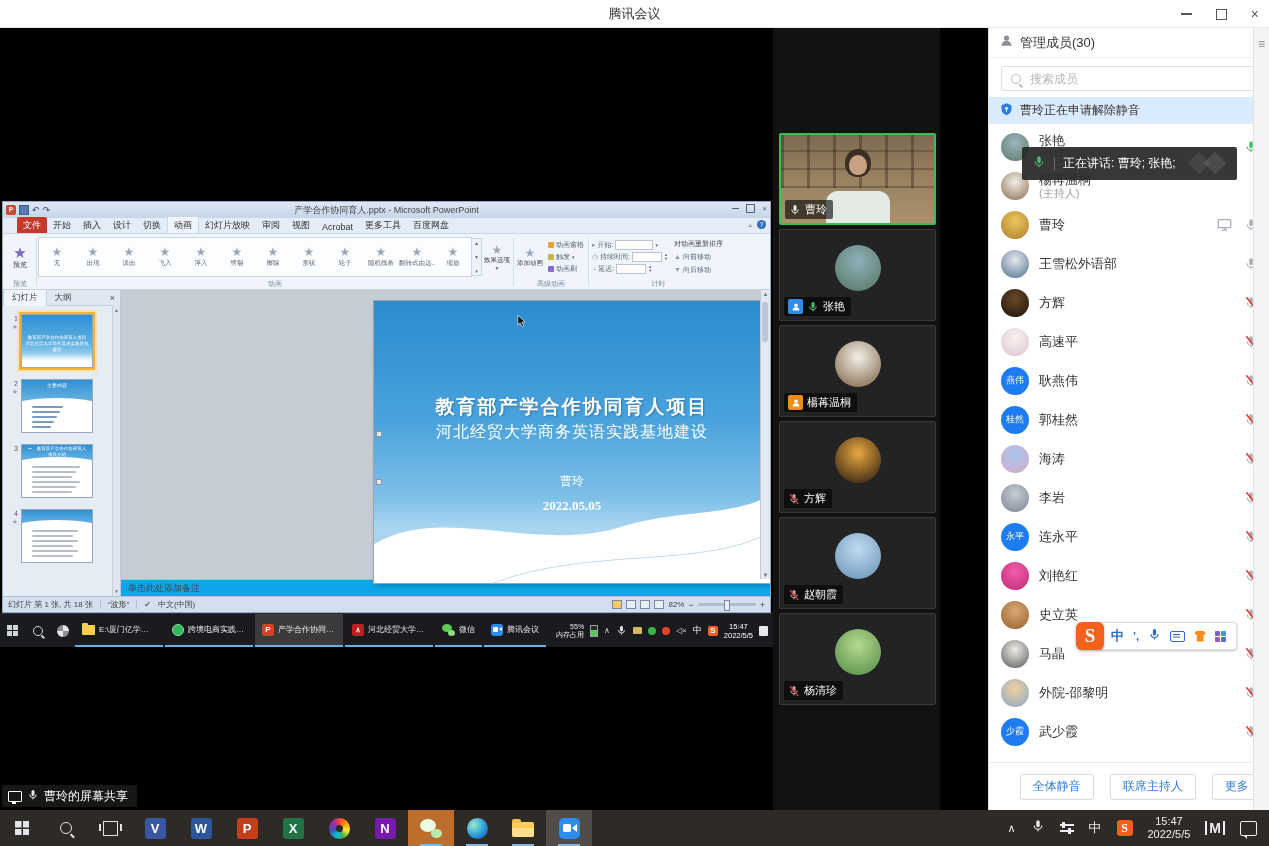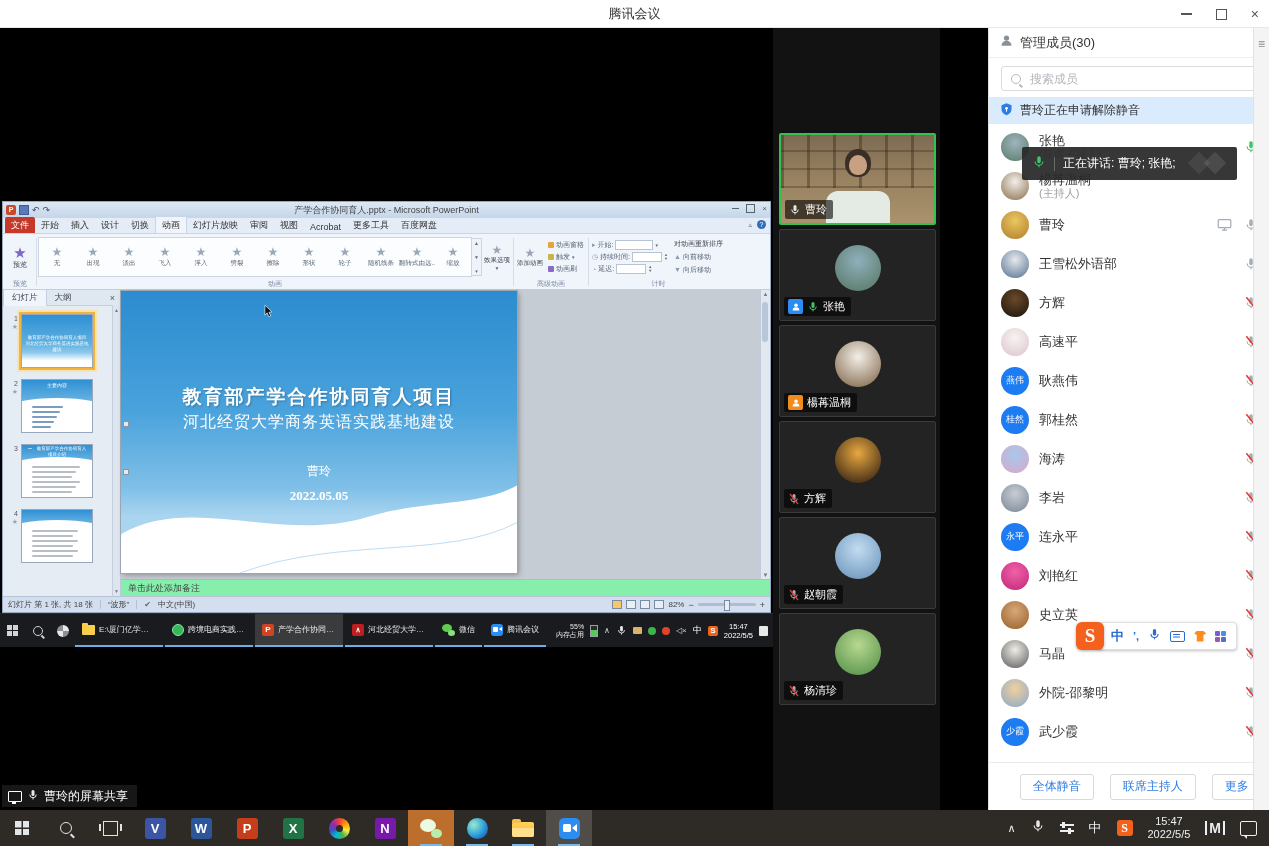--- a/index.html
+++ b/index.html
@@ -20,21 +20,21 @@
   .qa{display:flex;gap:3px;align-items:center;padding-left:3px;}
   .qa-p{width:10px;height:10px;background:#c84a2a;border-radius:2px;color:#fff;font-size:7px;font-weight:bold;text-align:center;line-height:10px;}
   .qa-disk{width:8px;height:8px;background:#5a7ab8;border:1px solid #3c5a94;}
   .qa-ar{font-size:9px;color:#446;line-height:9px;}
   .ppt-title-text{position:absolute;left:50%;transform:translateX(-50%);font-size:9px;color:#444;white-space:nowrap;}
   .ppt-win{position:absolute;right:3px;top:2px;display:flex;gap:7px;font-size:8px;color:#566;align-items:center;}
   .pw-sq{width:7px;height:7px;border:1px solid #566;display:inline-block;}
   .pw-line{width:7px;height:1.5px;background:#566;display:inline-block;}
   .ppt-menu{height:15px;background:#e4edf7;border-bottom:1px solid #c8d6e8;display:flex;align-items:flex-end;position:relative;flex:none;}
   .ppt-tab{font-size:9px;padding:2px 6px 1px;color:#333;white-space:nowrap;}
-  .ppt-tab.file{background:#c5392b;color:#fff;margin-left:2px;border-radius:2px 2px 0 0;}
+  .ppt-tab.file{background:#c5392b;color:#fff;margin-left:14px;border-radius:2px 2px 0 0;}
   .ppt-tab.active{background:#f0f5fb;border:1px solid #c8d6e8;border-bottom:none;color:#222;}
   .menu-right{position:absolute;right:4px;top:2px;display:flex;gap:5px;align-items:center;}
   .help-dot{width:9px;height:9px;border-radius:50%;background:#2f6fb8;color:#fff;font-size:7px;text-align:center;line-height:9px;}
   .rib-collapse{font-size:7px;color:#667;}
   
   .ppt-ribbon{height:56px;background:#f0f5fb;border-bottom:1px solid #c3cedb;display:flex;align-items:stretch;padding:1px 2px 0;box-sizing:border-box;flex:none;}
   .sec{display:flex;flex-direction:column;min-width:0;}
   .sec-body{flex:1;display:flex;align-items:center;min-width:0;}
   .sec-label{height:10px;font-size:7px;color:#7c8aa0;text-align:center;line-height:10px;}
   .rb-sep{width:1px;background:#d4dde8;margin:3px 1px;}
@@ -75,33 +75,33 @@
   .tv-title .tt{position:absolute;top:34%;width:100%;text-align:center;color:#fff;font-size:5px;line-height:7px;transform:scale(.9);}
   .bluewave{position:absolute;left:0;top:0;width:100%;height:42%;background:linear-gradient(180deg,#2e90d4,#6ab4e2);}
   .bluewave::after{content:'';position:absolute;left:-20%;bottom:-6px;width:140%;height:10px;background:#fff;border-radius:50% 50% 0 0/100% 100% 0 0;}
   .tv-toc .bt{position:absolute;top:8%;width:100%;text-align:center;color:#fff;font-size:5px;}
   .tlines{position:absolute;left:10px;right:8px;display:flex;flex-direction:column;gap:3px;}
   .tline{height:2px;background:#7a9cc0;border-radius:1px;}
   .tline.gray{background:#b8bec6;}
   .tv-body .bt2{position:absolute;top:4%;left:4px;right:4px;text-align:center;color:#fff;font-size:4.5px;line-height:6px;}
   .pane-scroll{position:absolute;right:0;top:15px;bottom:0;width:8px;background:#dfe5ee;border-left:1px solid #c4cfdd;display:flex;flex-direction:column;justify-content:space-between;align-items:center;font-size:5px;color:#778;padding:2px 0;box-sizing:border-box;}
   .editor{flex:1;background:#c6ccd3;display:flex;flex-direction:column;position:relative;min-width:0;}
-  .slide-wrap{flex:1;display:flex;justify-content:flex-start;align-items:flex-start;padding-top:1px;min-height:0;}
+  .slide-wrap{flex:1;display:flex;justify-content:flex-end;align-items:flex-start;padding-top:11px;min-height:0;}
   .slide{width:396px;height:282px;position:relative;overflow:hidden;flex:none;
          background:linear-gradient(180deg,#2b8ccf 0%,#49a2dc 42%,#7fc0e8 70%,#a9d5f0 80%);
          box-shadow:0 0 0 1px #9aa6b2,2px 2px 5px rgba(0,0,0,.3);}
   .wave-svg{position:absolute;left:0;bottom:0;width:100%;height:38%;}
   .sl-t{position:absolute;width:100%;text-align:center;color:#fff;font-family:"Liberation Serif",serif;}
   .sl-title{top:33%;font-weight:bold;font-size:19px;letter-spacing:2px;text-shadow:1px 1px 2px rgba(0,0,0,.25);}
   .sl-sub{top:calc(33% + 28px);font-size:16px;letter-spacing:1px;}
   .sl-author{top:61%;font-size:12px;}
   .sl-date{top:70%;font-size:13px;font-weight:bold;}
   .handle{position:absolute;width:4px;height:4px;background:#e6e9ec;border:1px solid #8a95a2;left:2px;}
   .cursor-arrow{position:absolute;left:36%;top:5%;width:9px;height:13px;}
-  .notes{height:17px;background:#86efac;border-top:1px solid #aebccc;font-size:9px;color:#444;padding:2px 7px;font-family:"Liberation Serif",serif;flex:none;box-sizing:border-box;}
+  .notes{height:17px;background:#0ea5e9;border-top:1px solid #aebccc;font-size:9px;color:#444;padding:2px 7px;font-family:"Liberation Serif",serif;flex:none;box-sizing:border-box;}
   .vscroll{position:absolute;right:0;top:0;bottom:17px;width:10px;background:#e2e8f0;border-left:1px solid #c0ccdb;display:flex;flex-direction:column;align-items:center;justify-content:space-between;font-size:6px;color:#778;padding:1px 0;box-sizing:border-box;}
   .vthumb{width:6px;height:40px;background:#b9c6d8;border-radius:3px;position:absolute;top:12px;left:1px;}
   .ppt-status{height:15px;background:#d3dfee;border-top:1px solid #b6c4d6;display:flex;align-items:center;font-size:8px;color:#444;padding:0 5px;gap:7px;flex:none;}
   .st-sep{width:1px;height:9px;background:#b6c2d2;}
   .st-right{margin-left:auto;display:flex;align-items:center;gap:4px;}
   .viewic{width:8px;height:7px;border:1px solid #7a8aa0;background:#e8eef6;display:inline-block;}
   .viewic.sel{background:#f6c86a;}
   .zslider{width:58px;height:3px;background:#aebdd0;border-radius:2px;position:relative;}
   .zknob{position:absolute;left:45%;top:-3px;width:4px;height:9px;background:#e8eef6;border:1px solid #7a8aa0;}
   

